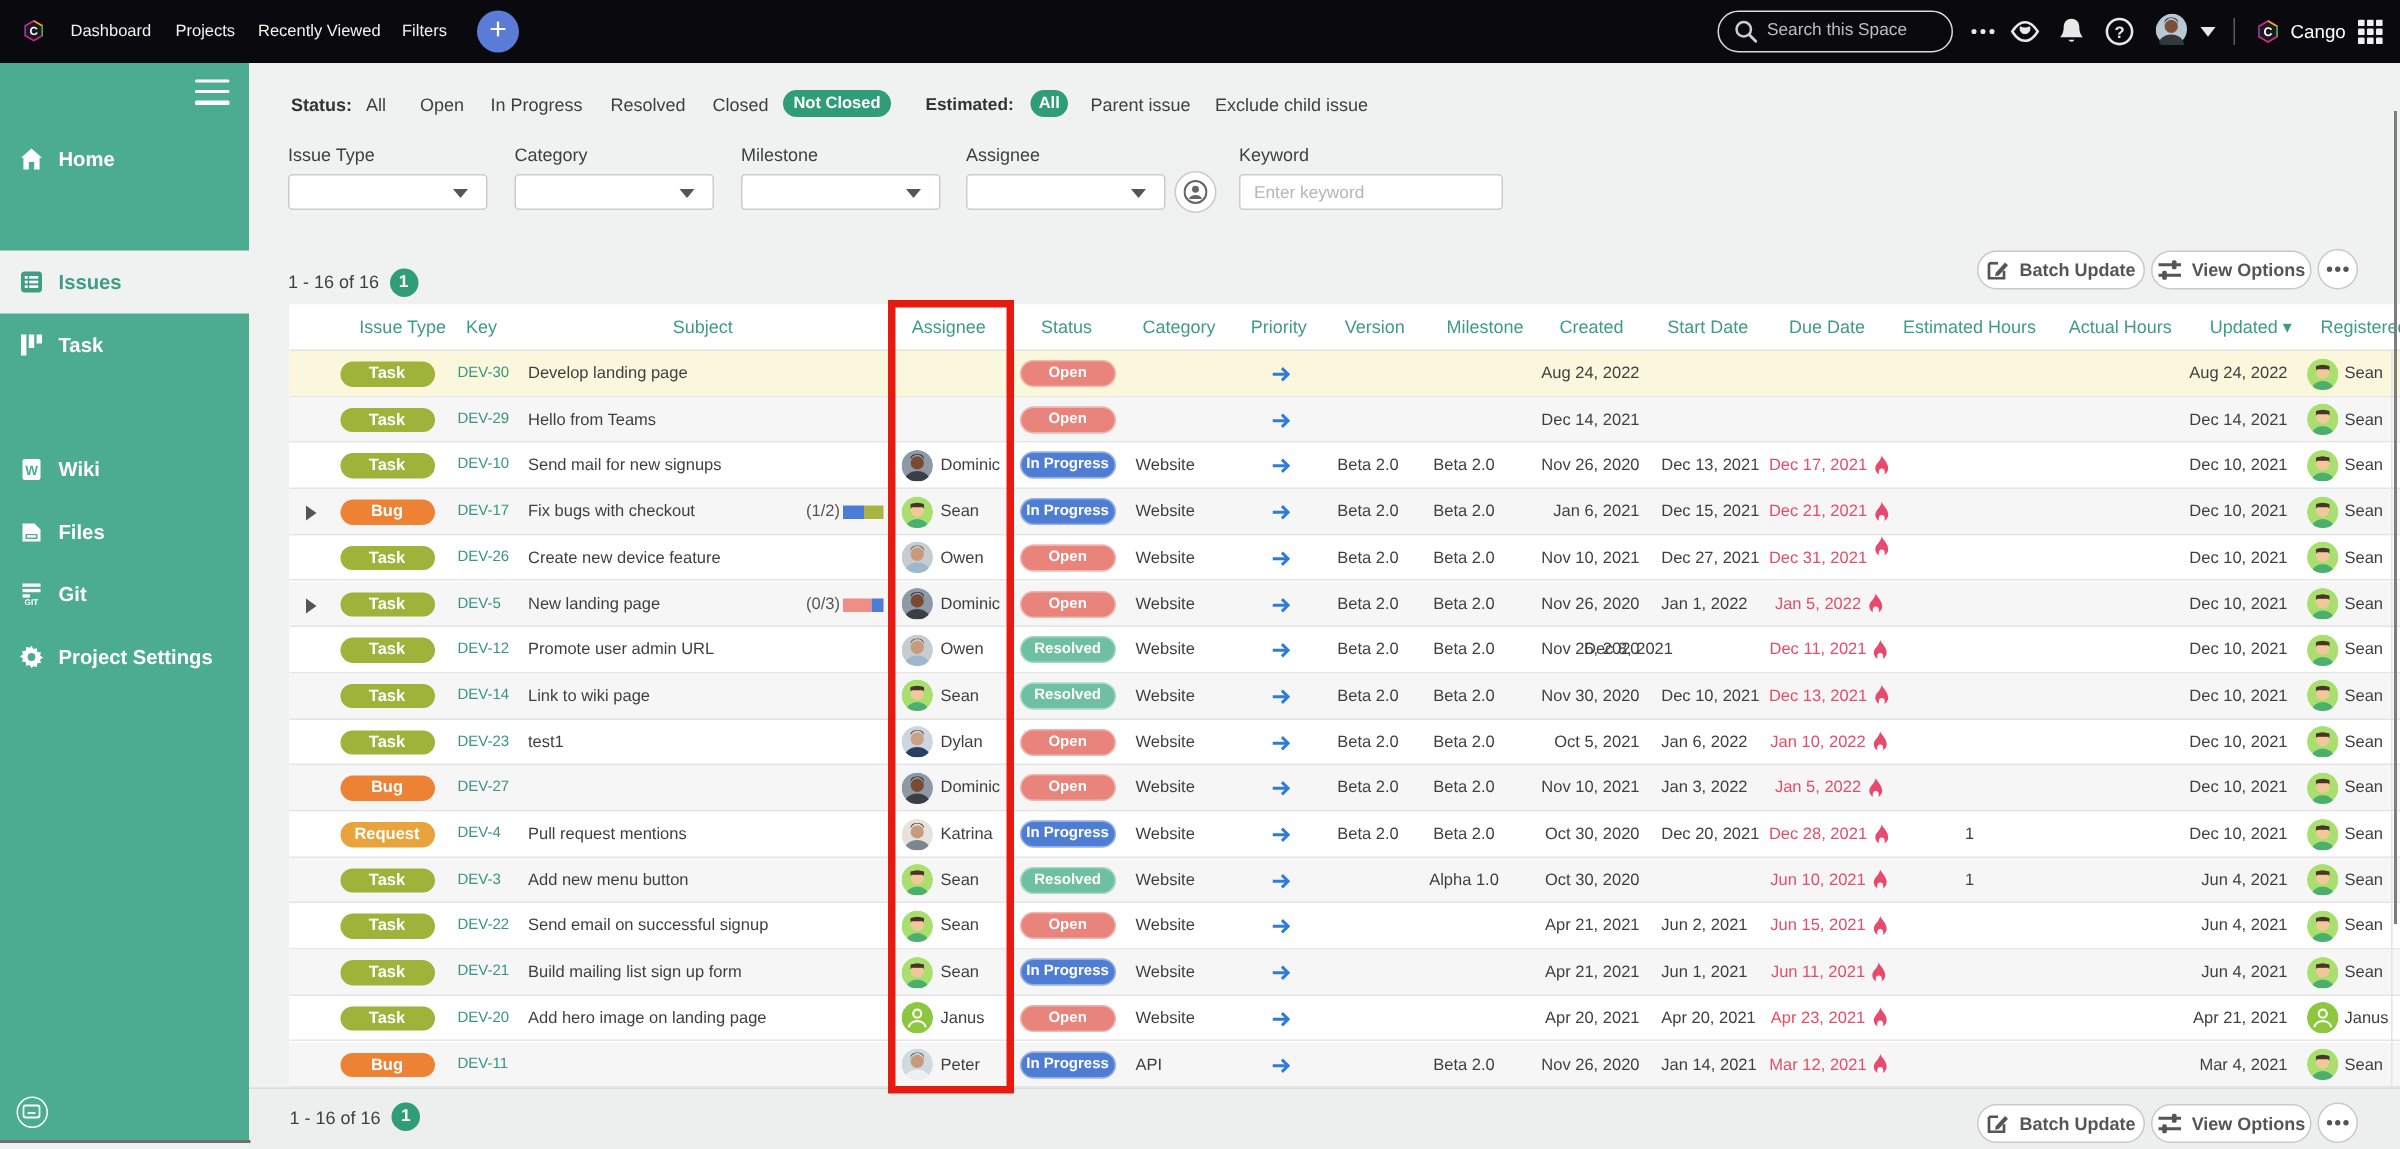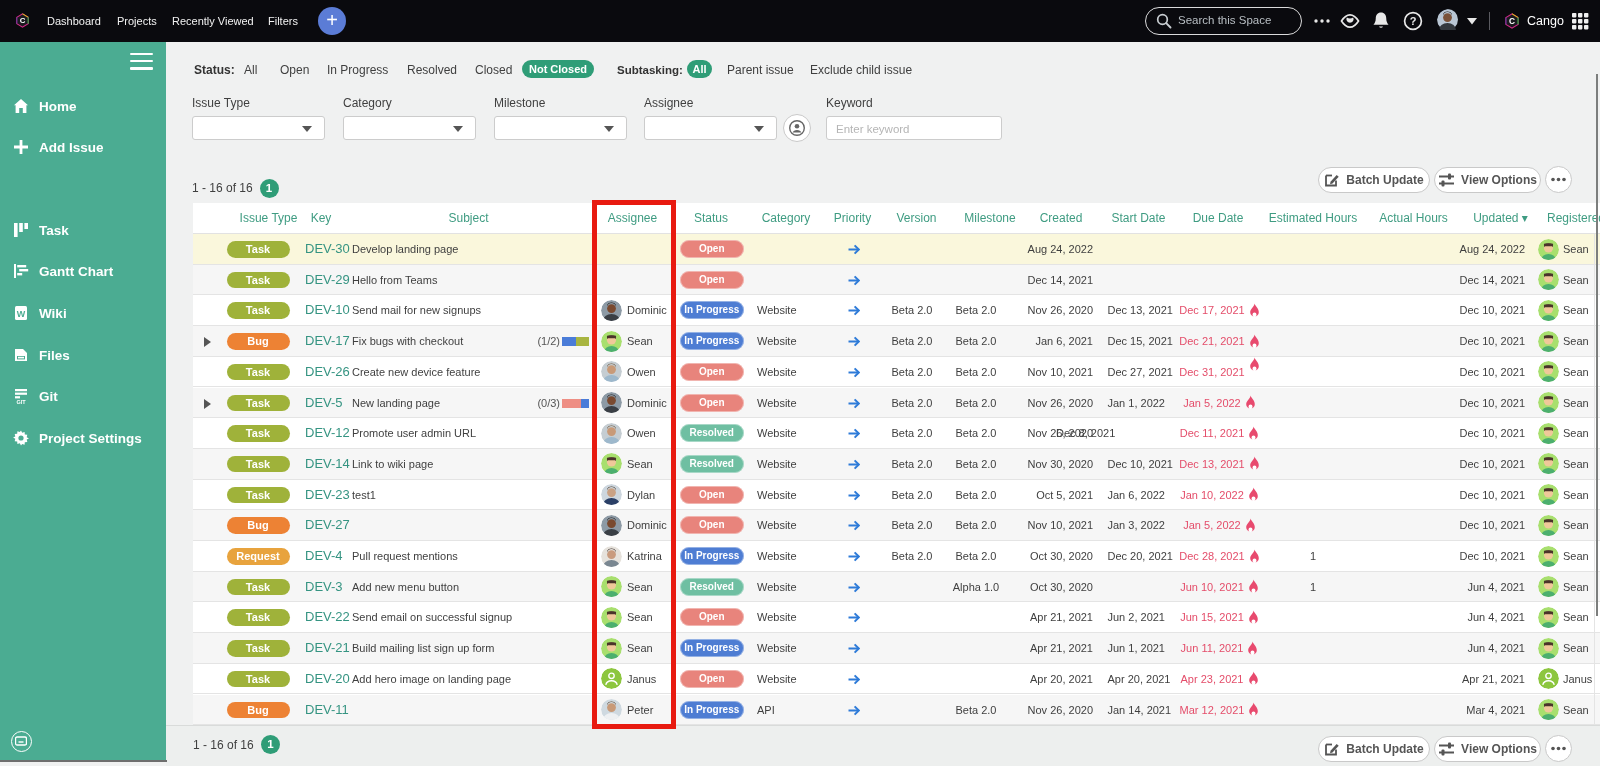--- a/index.html
+++ b/index.html
@@ -38,21 +38,21 @@
 
 #table{position:absolute;left:193px;top:203px;width:1407px;height:523px;background:#fff;}
 .hrow{position:absolute;left:0;top:0;width:1407px;height:31px;background:#fff;border-bottom:1px solid #e2e2e2;}
 .hcell{position:absolute;top:0;height:31px;line-height:31px;font-size:12px;color:#3f9c82;text-align:center;white-space:nowrap;}
 .row{position:absolute;left:0;width:1407px;height:30.7px;border-bottom:1px solid #e4e4e4;}
 .row .cell{position:absolute;top:0;height:30px;line-height:30px;font-size:11px;color:#3f3f3f;white-space:nowrap;}
 .chip{position:absolute;left:33.5px;top:7px;width:63px;height:16.5px;border-radius:9px;color:#fff;font-size:11px;font-weight:700;text-align:center;line-height:16px;}
 .chip.task{background:#9fb23a;}
 .chip.bug{background:#ed8234;}
 .chip.request{background:#e8a33d;}
-.key{position:absolute;left:112px;top:0;height:30px;line-height:30px;font-size:13px;color:#359482;}
+.key{position:absolute;left:112px;top:0;height:30px;line-height:30px;font-size:10px;color:#359482;}
 .subj{position:absolute;left:159px;top:0;height:30px;line-height:30px;font-size:11px;color:#3f3f3f;white-space:nowrap;}
 .spill{position:absolute;left:486.5px;top:6px;width:64.5px;height:18px;border-radius:10px;color:#fff;font-size:10px;font-weight:700;text-align:center;line-height:18px;box-shadow:inset 0 0 0 1px rgba(255,255,255,.4);}
 .spill.open{background:#e8847c;}
 .spill.prog{background:#4e7dd3;}
 .spill.res{background:#6fbfa2;}
 .av{position:absolute;width:21px;height:21px;border-radius:50%;top:4.5px;overflow:hidden;}
 .exp{position:absolute;left:11px;top:11px;width:0;height:0;border-top:5px solid transparent;border-bottom:5px solid transparent;border-left:7px solid #555;}
 .redbox{position:absolute;left:592px;top:200px;width:84px;height:529px;border:5px solid #e81a10;z-index:25;}
 #botbar{position:absolute;left:166px;top:725px;width:1434px;height:41px;background:#edefee;border-top:1px solid #d9dbda;z-index:5;}
 .vline{position:absolute;left:1596px;top:74px;width:2px;height:542px;background:#7c7e7d;z-index:26;}
@@ -151,48 +151,43 @@
       <div></div>
     </div>
 <div class="item" style="top:43px;">
       <span class="ic">
         <svg width="16" height="16" viewBox="0 0 16 16" style="">
           <path d="M8 1 L15 7.2 L13.4 7.2 L13.4 15 L9.8 15 L9.8 10 L6.2 10 L6.2 15 L2.6 15 L2.6 7.2 L1 7.2 Z" fill="#fff"></path>
         </svg>
       </span>
       <span class="lbl">Home</span>
     </div>
-<div class="item" style="top:84px;">
+<div class="item active" style="top:125px;">
       <span class="ic">
         <svg width="16" height="16" viewBox="0 0 16 16" style="">
-          <path d="M6.6 1 h2.8 v5.6 h5.6 v2.8 h-5.6 v5.6 h-2.8 v-5.6 h-5.6 v-2.8 h5.6 Z" fill="#fff"></path>
+          <rect x="1" y="1" width="14" height="14" rx="2.5" fill="#3e9e85"></rect>
+          <rect x="3.5" y="4" width="2" height="1.8" fill="#fff"></rect>
+          <rect x="6.5" y="4" width="6" height="1.8" fill="#fff"></rect>
+          <rect x="3.5" y="7.1" width="2" height="1.8" fill="#fff"></rect>
+          <rect x="6.5" y="7.1" width="6" height="1.8" fill="#fff"></rect>
+          <rect x="3.5" y="10.2" width="2" height="1.8" fill="#fff"></rect>
+          <rect x="6.5" y="10.2" width="6" height="1.8" fill="#fff"></rect>
         </svg>
       </span>
-      <span class="lbl">Add Issue</span>
+      <span class="lbl">Issues</span>
     </div>
 <div class="item" style="top:167px;">
       <span class="ic">
         <svg width="16" height="16" viewBox="0 0 16 16" style="">
           <rect x="1" y="1" width="3.6" height="14" fill="#fff"></rect>
           <rect x="6.2" y="1" width="3.6" height="9" fill="#fff"></rect>
           <rect x="11.4" y="1" width="3.6" height="6" fill="#fff"></rect>
         </svg>
       </span>
       <span class="lbl">Task</span>
-    </div>
-<div class="item" style="top:208px;">
-      <span class="ic">
-        <svg width="16" height="16" viewBox="0 0 16 16" style="">
-          <rect x="1" y="1" width="2" height="14" fill="#fff"></rect>
-          <rect x="4.2" y="2" width="9" height="2.4" fill="#fff"></rect>
-          <rect x="6.2" y="6" width="9" height="2.4" fill="#fff"></rect>
-          <rect x="4.2" y="10" width="5" height="2.4" fill="#fff"></rect>
-        </svg>
-      </span>
-      <span class="lbl">Gantt Chart</span>
     </div>
 <div class="item" style="top:250px;">
       <span class="ic">
         <svg width="16" height="16" viewBox="0 0 16 16" style="">
           <rect x="2" y="1" width="12" height="14" rx="1.5" fill="#fff"></rect>
           <text x="8" y="11.5" font-size="9" font-weight="bold" fill="#4bac92" text-anchor="middle" font-family="Liberation Sans">W</text>
         </svg>
       </span>
       <span class="lbl">Wiki</span>
     </div>
@@ -236,21 +231,21 @@
       </svg>
     </div>
   </div>
 <div class="f1 f1b" style="left:194px;">Status:</div>
 <div class="f1" style="left:244px;">All</div>
 <div class="f1" style="left:280px;">Open</div>
 <div class="f1" style="left:327px;">In Progress</div>
 <div class="f1" style="left:407px;">Resolved</div>
 <div class="f1" style="left:475px;">Closed</div>
 <div class="gpill" style="left:522px;width:72px;">Not Closed</div>
-<div class="f1 f1b" style="left:617px;font-size:11.5px;">Subtasking:</div>
+<div class="f1 f1b" style="left:617px;font-size:11.5px;">Estimated:</div>
 <div class="gpill" style="left:687px;width:25px;">All</div>
 <div class="f1" style="left:727px;">Parent issue</div>
 <div class="f1" style="left:810px;">Exclude child issue</div>
 <div class="flabel" style="left:192px;">Issue Type</div>
 <div class="flabel" style="left:343px;">Category</div>
 <div class="flabel" style="left:494px;">Milestone</div>
 <div class="flabel" style="left:644px;">Assignee</div>
 <div class="flabel" style="left:826px;">Keyword</div>
 <div class="fsel" style="left:192px;"></div>
 <div class="fsel" style="left:343px;"></div>

